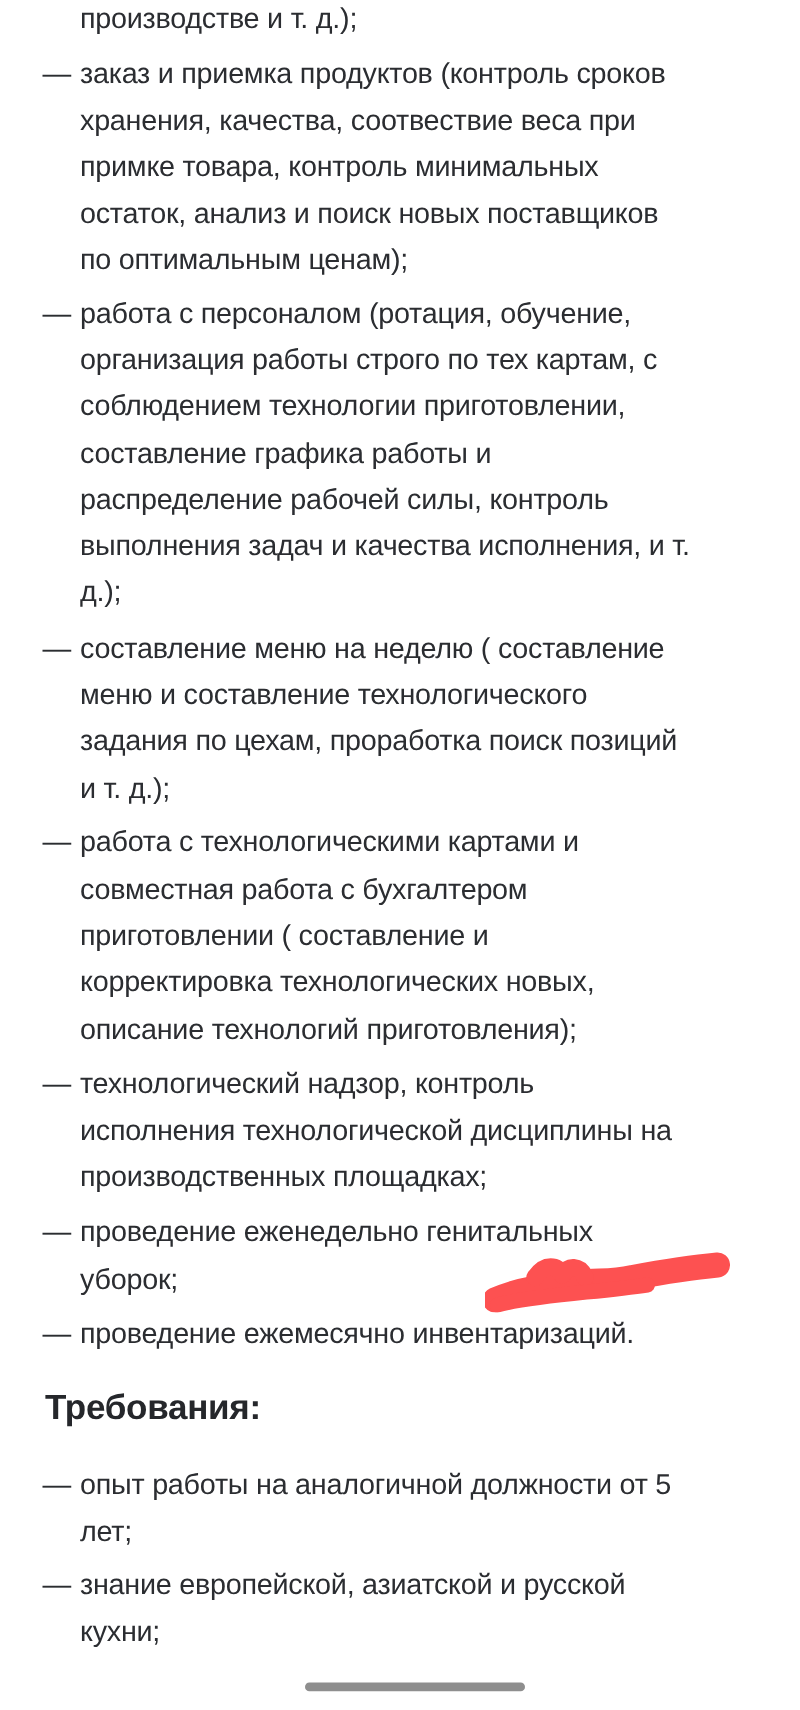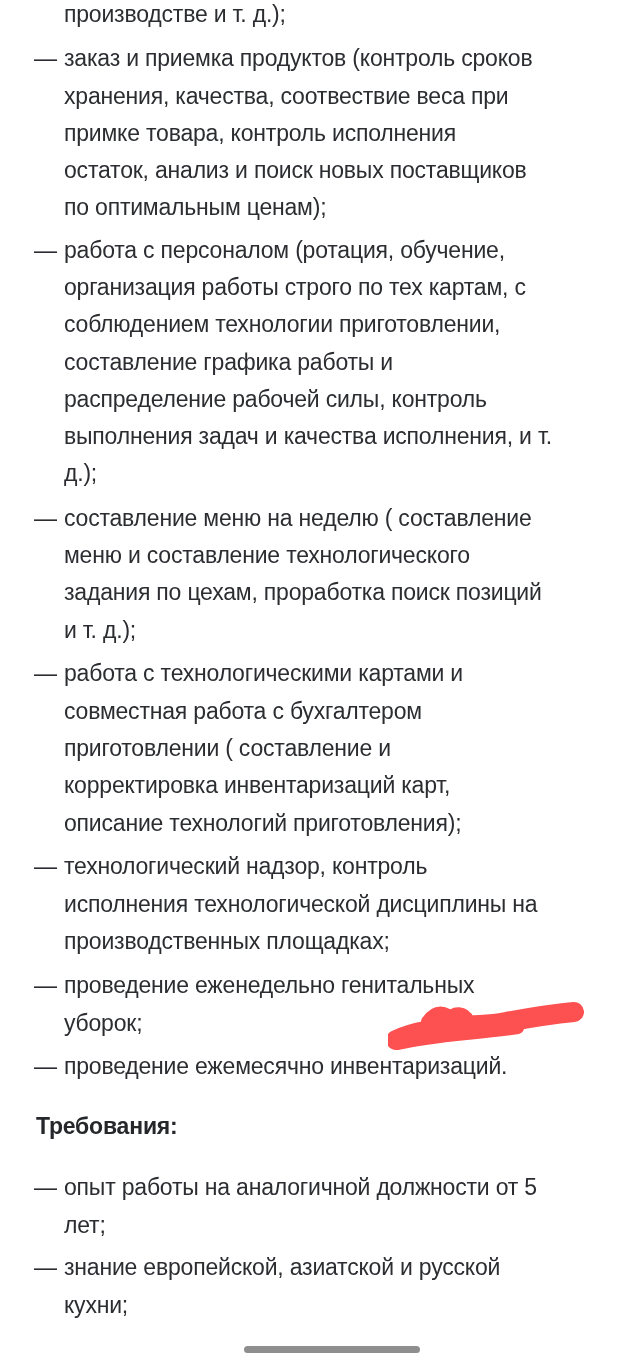--- a/index.html
+++ b/index.html
@@ -32,21 +32,21 @@
   .dash {
     position: absolute;
     left: 22px;
     font-size: 23px;
     line-height: 30px;
     height: 30px;
   }
   .heading {
     position: absolute;
     left: 24px;
-    font-size: 23px;
+    font-size: 28px;
     line-height: 30px;
     font-weight: bold;
     color: #25272b;
     letter-spacing: -0.2px;
   }
   .scrollbar {
     position: absolute;
     left: 634px;
     top: 125px;
     width: 6px;
@@ -75,21 +75,21 @@
 <body>
 
 <div class="page">
 
   <div class="line" style="top:-1px">производстве и т. д.);</div>
 
   <div>
     <span class="dash" style="top:43px">—</span>
     <div class="line" style="top:43px">заказ и приемка продуктов (контроль сроков</div>
     <div class="line" style="top:81px">хранения, качества, соотвествие веса при</div>
-    <div class="line" style="top:118px">примке товара, контроль исполнения</div>
+    <div class="line" style="top:118px">примке товара, контроль минимальных</div>
     <div class="line" style="top:155px">остаток, анализ и поиск новых поставщиков</div>
     <div class="line" style="top:192px">по оптимальным ценам);</div>
   </div>
 
   <div>
     <span class="dash" style="top:235px">—</span>
     <div class="line" style="top:235px">работа с персоналом (ротация, обучение,</div>
     <div class="line" style="top:272px">организация работы строго по тех картам, с</div>
     <div class="line" style="top:309px">соблюдением технологии приготовлении,</div>
     <div class="line" style="top:347px">составление графика работы и</div>
@@ -104,21 +104,21 @@
     <div class="line" style="top:540px">меню и составление технологического</div>
     <div class="line" style="top:577px">задания по цехам, проработка поиск позиций</div>
     <div class="line" style="top:615px">и т. д.);</div>
   </div>
 
   <div>
     <span class="dash" style="top:658px">—</span>
     <div class="line" style="top:658px">работа с технологическими картами и</div>
     <div class="line" style="top:696px">совместная работа с бухгалтером</div>
     <div class="line" style="top:733px">приготовлении ( составление и</div>
-    <div class="line" style="top:770px">корректировка инвентаризаций карт,</div>
+    <div class="line" style="top:770px">корректировка технологических новых,</div>
     <div class="line" style="top:808px">описание технологий приготовления);</div>
   </div>
 
   <div>
     <span class="dash" style="top:851px">—</span>
     <div class="line" style="top:851px">технологический надзор, контроль</div>
     <div class="line" style="top:889px">исполнения технологической дисциплины на</div>
     <div class="line" style="top:926px">производственных площадках;</div>
   </div>
 

